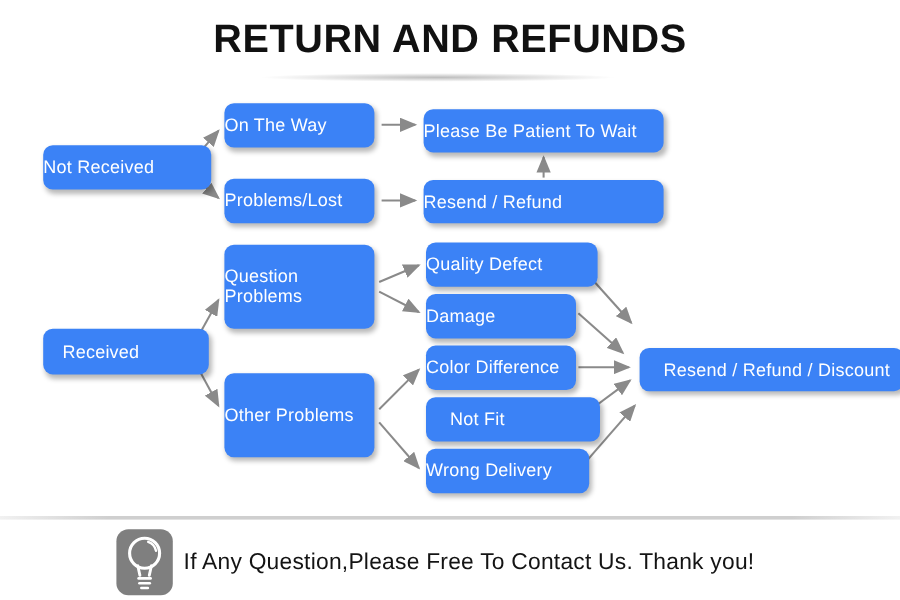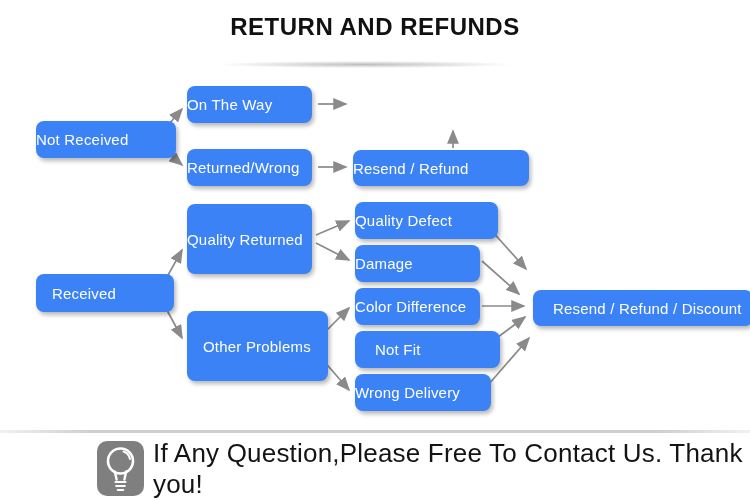--- a/index.html
+++ b/index.html
@@ -1,54 +1,54 @@
 <!DOCTYPE html>
 <html><head>
 <meta charset="utf-8">
 <style>
   html,body{margin:0;padding:0;background:#ffffff;}
   body{width:750px;height:500px;font-family:"Liberation Sans",sans-serif;}
   #canvas{position:relative;width:750px;height:500px;background:#fff;overflow:hidden;}
 
   
   .title{position:absolute;left:0;top:13px;width:750px;text-align:center;
-         font-size:24px;font-weight:bold;letter-spacing:0.5px;color:#111;margin:0;}
+         font-size:33px;font-weight:bold;letter-spacing:0.5px;color:#111;margin:0;}
   .title-shadow{position:absolute;left:160px;top:60px;width:410px;height:9px;
          background:radial-gradient(ellipse 50% 55% at center,rgba(0,0,0,0.26),rgba(0,0,0,0) 72%);}
 
   
   .node{position:absolute;background:#3b82f6;color:#fff;border-radius:8px;
         display:flex;align-items:center;justify-content:flex-start;
         font-size:15px;letter-spacing:0.2px;
         box-shadow:2px 3px 4px rgba(0,0,0,0.28);}
   .n-not-received   {left:36px; top:121px; width:140px; height:37px;}
   .n-on-the-way     {left:187px;top:86px;  width:125px; height:37px;}
   .n-returned-lost  {left:187px;top:149px; width:125px; height:37px;}
   .n-please-wait    {left:353px;top:91px;  width:200px; height:36px;}
-  .n-resend-refund  {left:353px;top:150px; width:176px; height:36px;}
+  .n-resend-refund  {left:353px;top:150px; width:200px; height:36px;}
   .n-received       {left:36px; top:274px; width:122px; height:38px;padding-left:16px;}
   .n-quality-problems{left:187px;top:204px;width:125px; height:70px;}
-  .n-other-problems {left:187px;top:311px; width:125px; height:70px;padding-left:16px;}
+  .n-other-problems {left:187px;top:311px; width:125px; height:70px;}
   .n-quality-defect {left:355px;top:202px; width:143px; height:37px;}
   .n-damage         {left:355px;top:245px; width:125px; height:37px;}
   .n-color-difference{left:355px;top:288px;width:125px; height:37px;}
   .n-not-fit        {left:355px;top:331px; width:125px; height:37px;padding-left:20px;}
   .n-wrong-delivery {left:355px;top:374px; width:136px; height:37px;}
   .n-rrd            {left:533px;top:290px; width:200px; height:36px;padding-left:20px;}
 
   
   .arrows{position:absolute;left:0;top:0;width:750px;height:500px;pointer-events:none;}
 
   
   .footer-divider{position:absolute;left:0;top:430px;width:750px;height:3px;
          background:linear-gradient(to right,rgba(200,200,200,0.25),#cfcfcf 12%,#cfcfcf 88%,rgba(200,200,200,0.25));}
   .bulb-badge{position:absolute;left:97px;top:441px;width:47px;height:55px;
          background:#7f7f7f;border-radius:10px;display:flex;align-items:center;justify-content:center;}
   .footer-text{position:absolute;left:153px;top:441px;height:55px;display:flex;align-items:center;
-         font-size:26px;color:#141414;letter-spacing:0.2px;}
+         font-size:19px;color:#141414;letter-spacing:0.2px;}
 </style>
 </head>
 <body>
 
 <div id="canvas">
 
   <h1 class="title">RETURN AND REFUNDS</h1>
   <div class="title-shadow"></div>
 
   <svg class="arrows" viewBox="0 0 750 500">
@@ -77,30 +77,33 @@
     </g>
   </svg>
 
   <div class="node n-not-received">
     <span>Not Received</span>
   </div>
   <div class="node n-on-the-way">
     <span>On The Way</span>
   </div>
   <div class="node n-returned-lost">
-    <span>Returned/Wrong</span>
+    <span>Problems/Lost</span>
+  </div>
+  <div class="node n-please-wait">
+    <span>Please Be Patient To Wait</span>
   </div>
   <div class="node n-resend-refund">
     <span>Resend / Refund</span>
   </div>
   <div class="node n-received">
     <span>Received</span>
   </div>
   <div class="node n-quality-problems">
-    <span>Quality Returned</span>
+    <span>Question Problems</span>
   </div>
   <div class="node n-other-problems">
     <span>Other Problems</span>
   </div>
   <div class="node n-quality-defect">
     <span>Quality Defect</span>
   </div>
   <div class="node n-damage">
     <span>Damage</span>
   </div>

